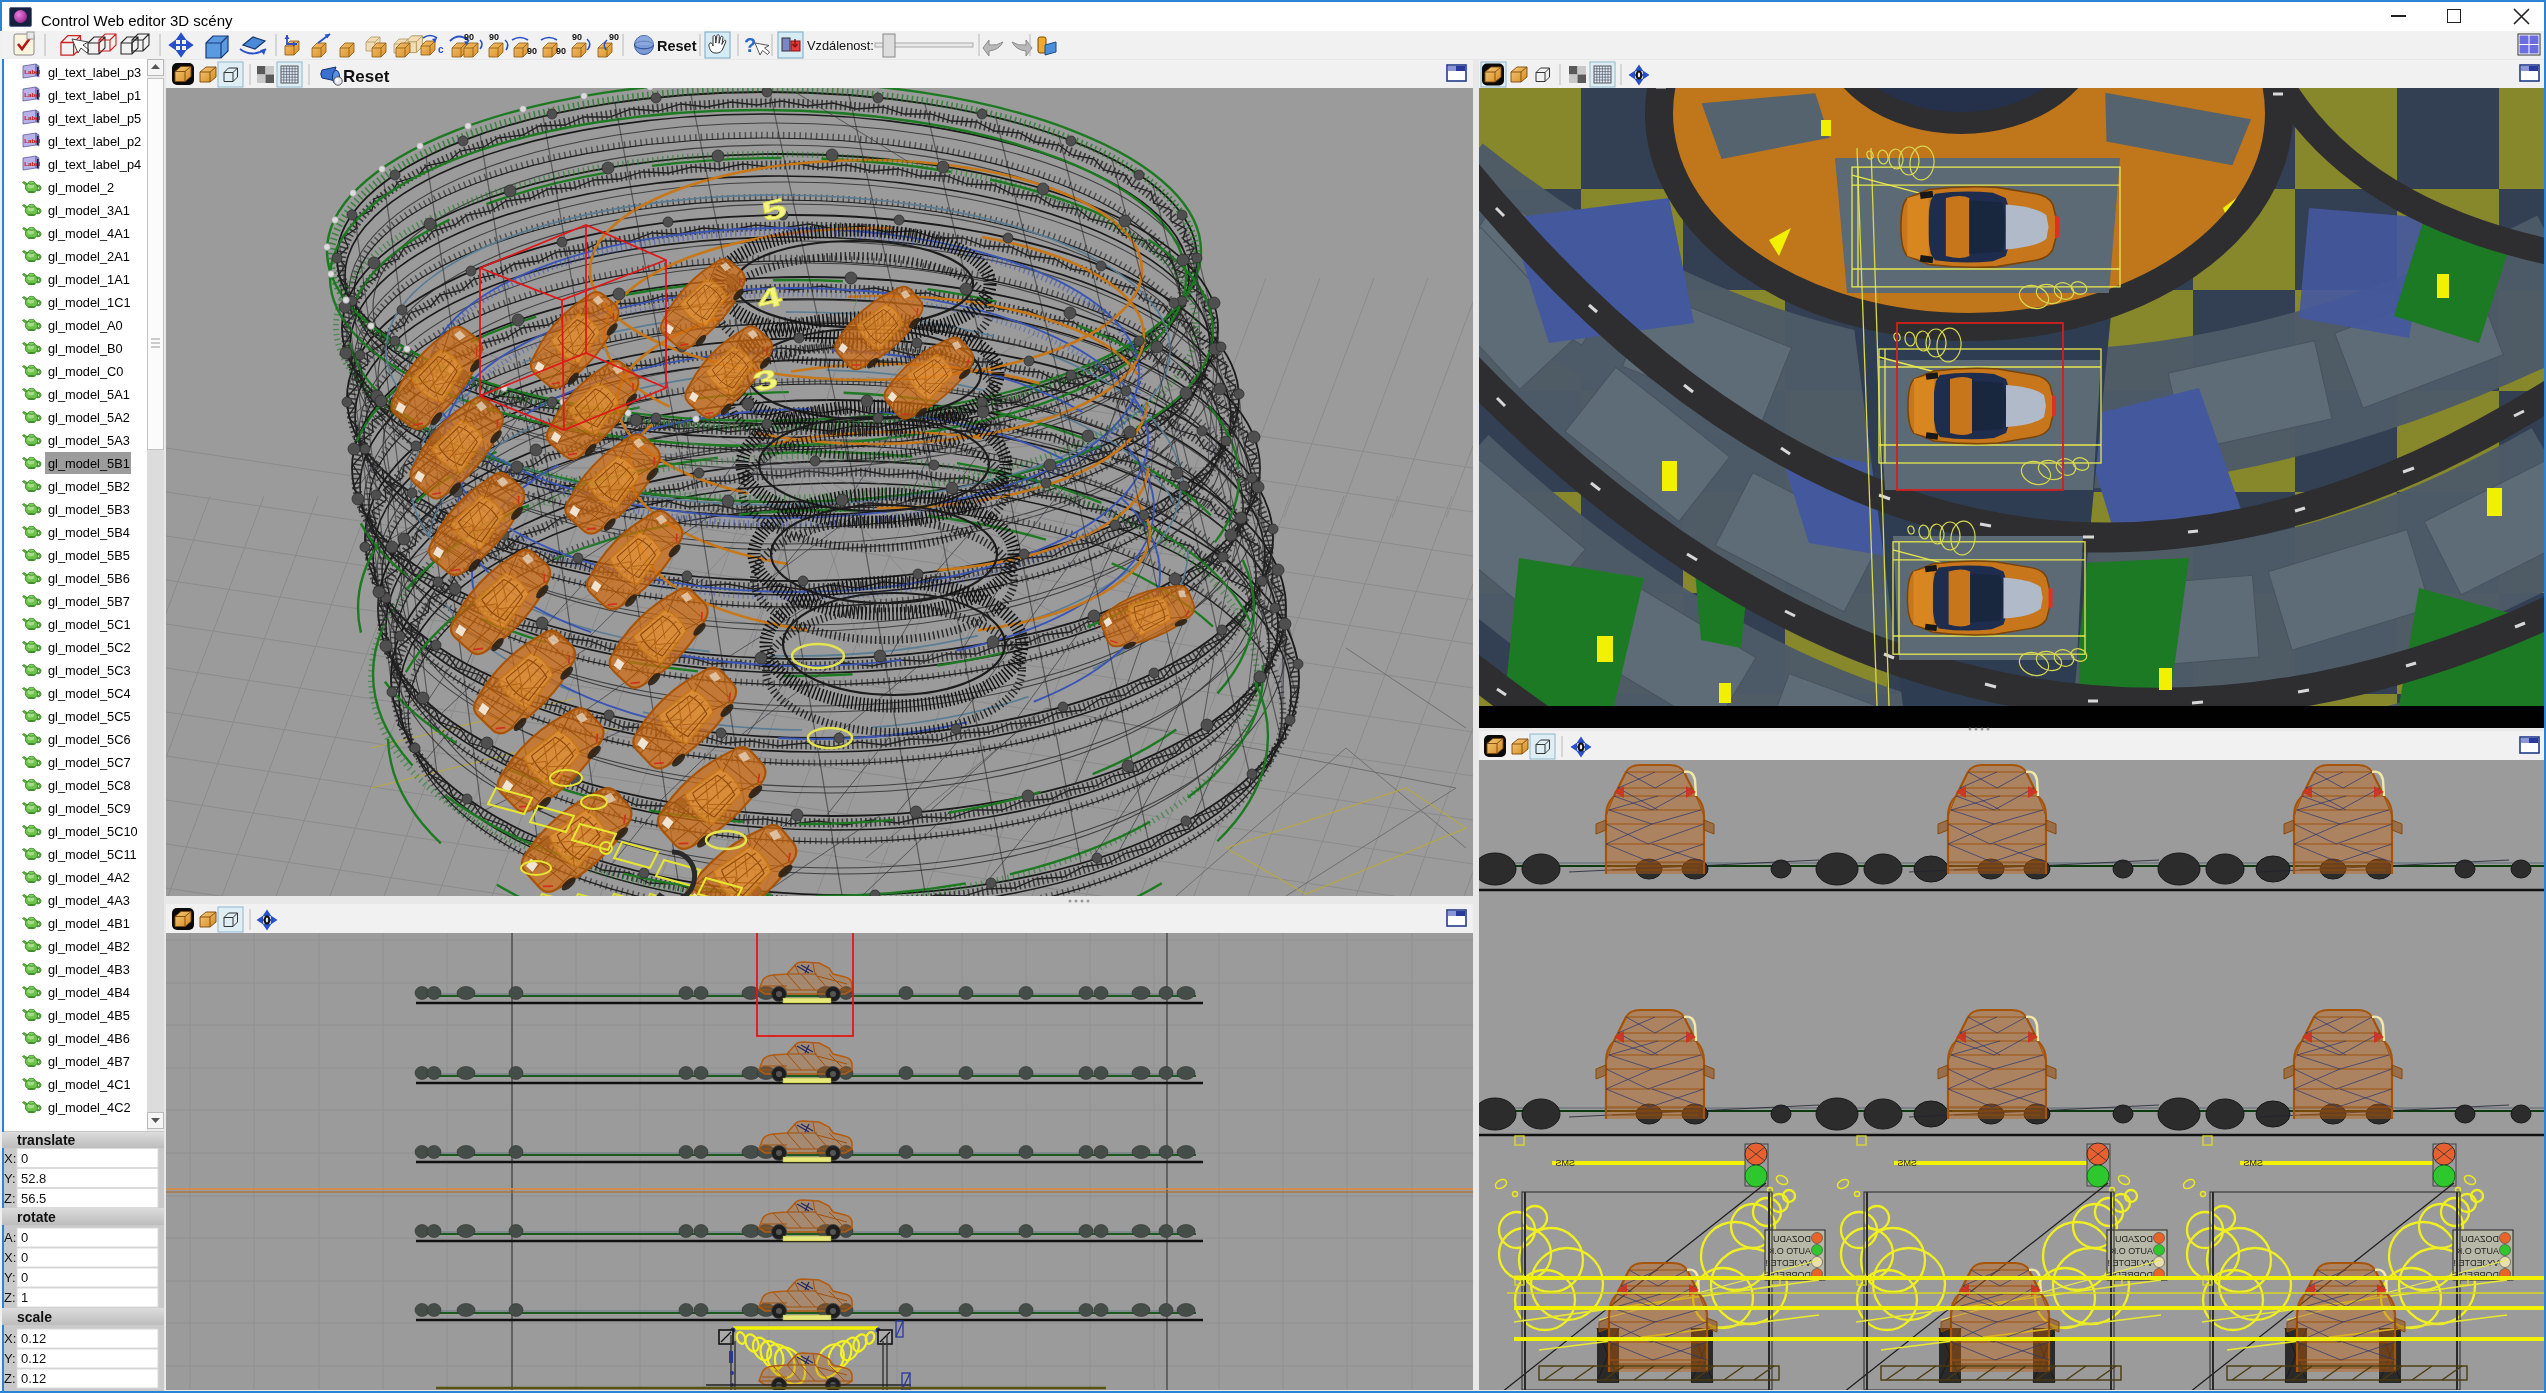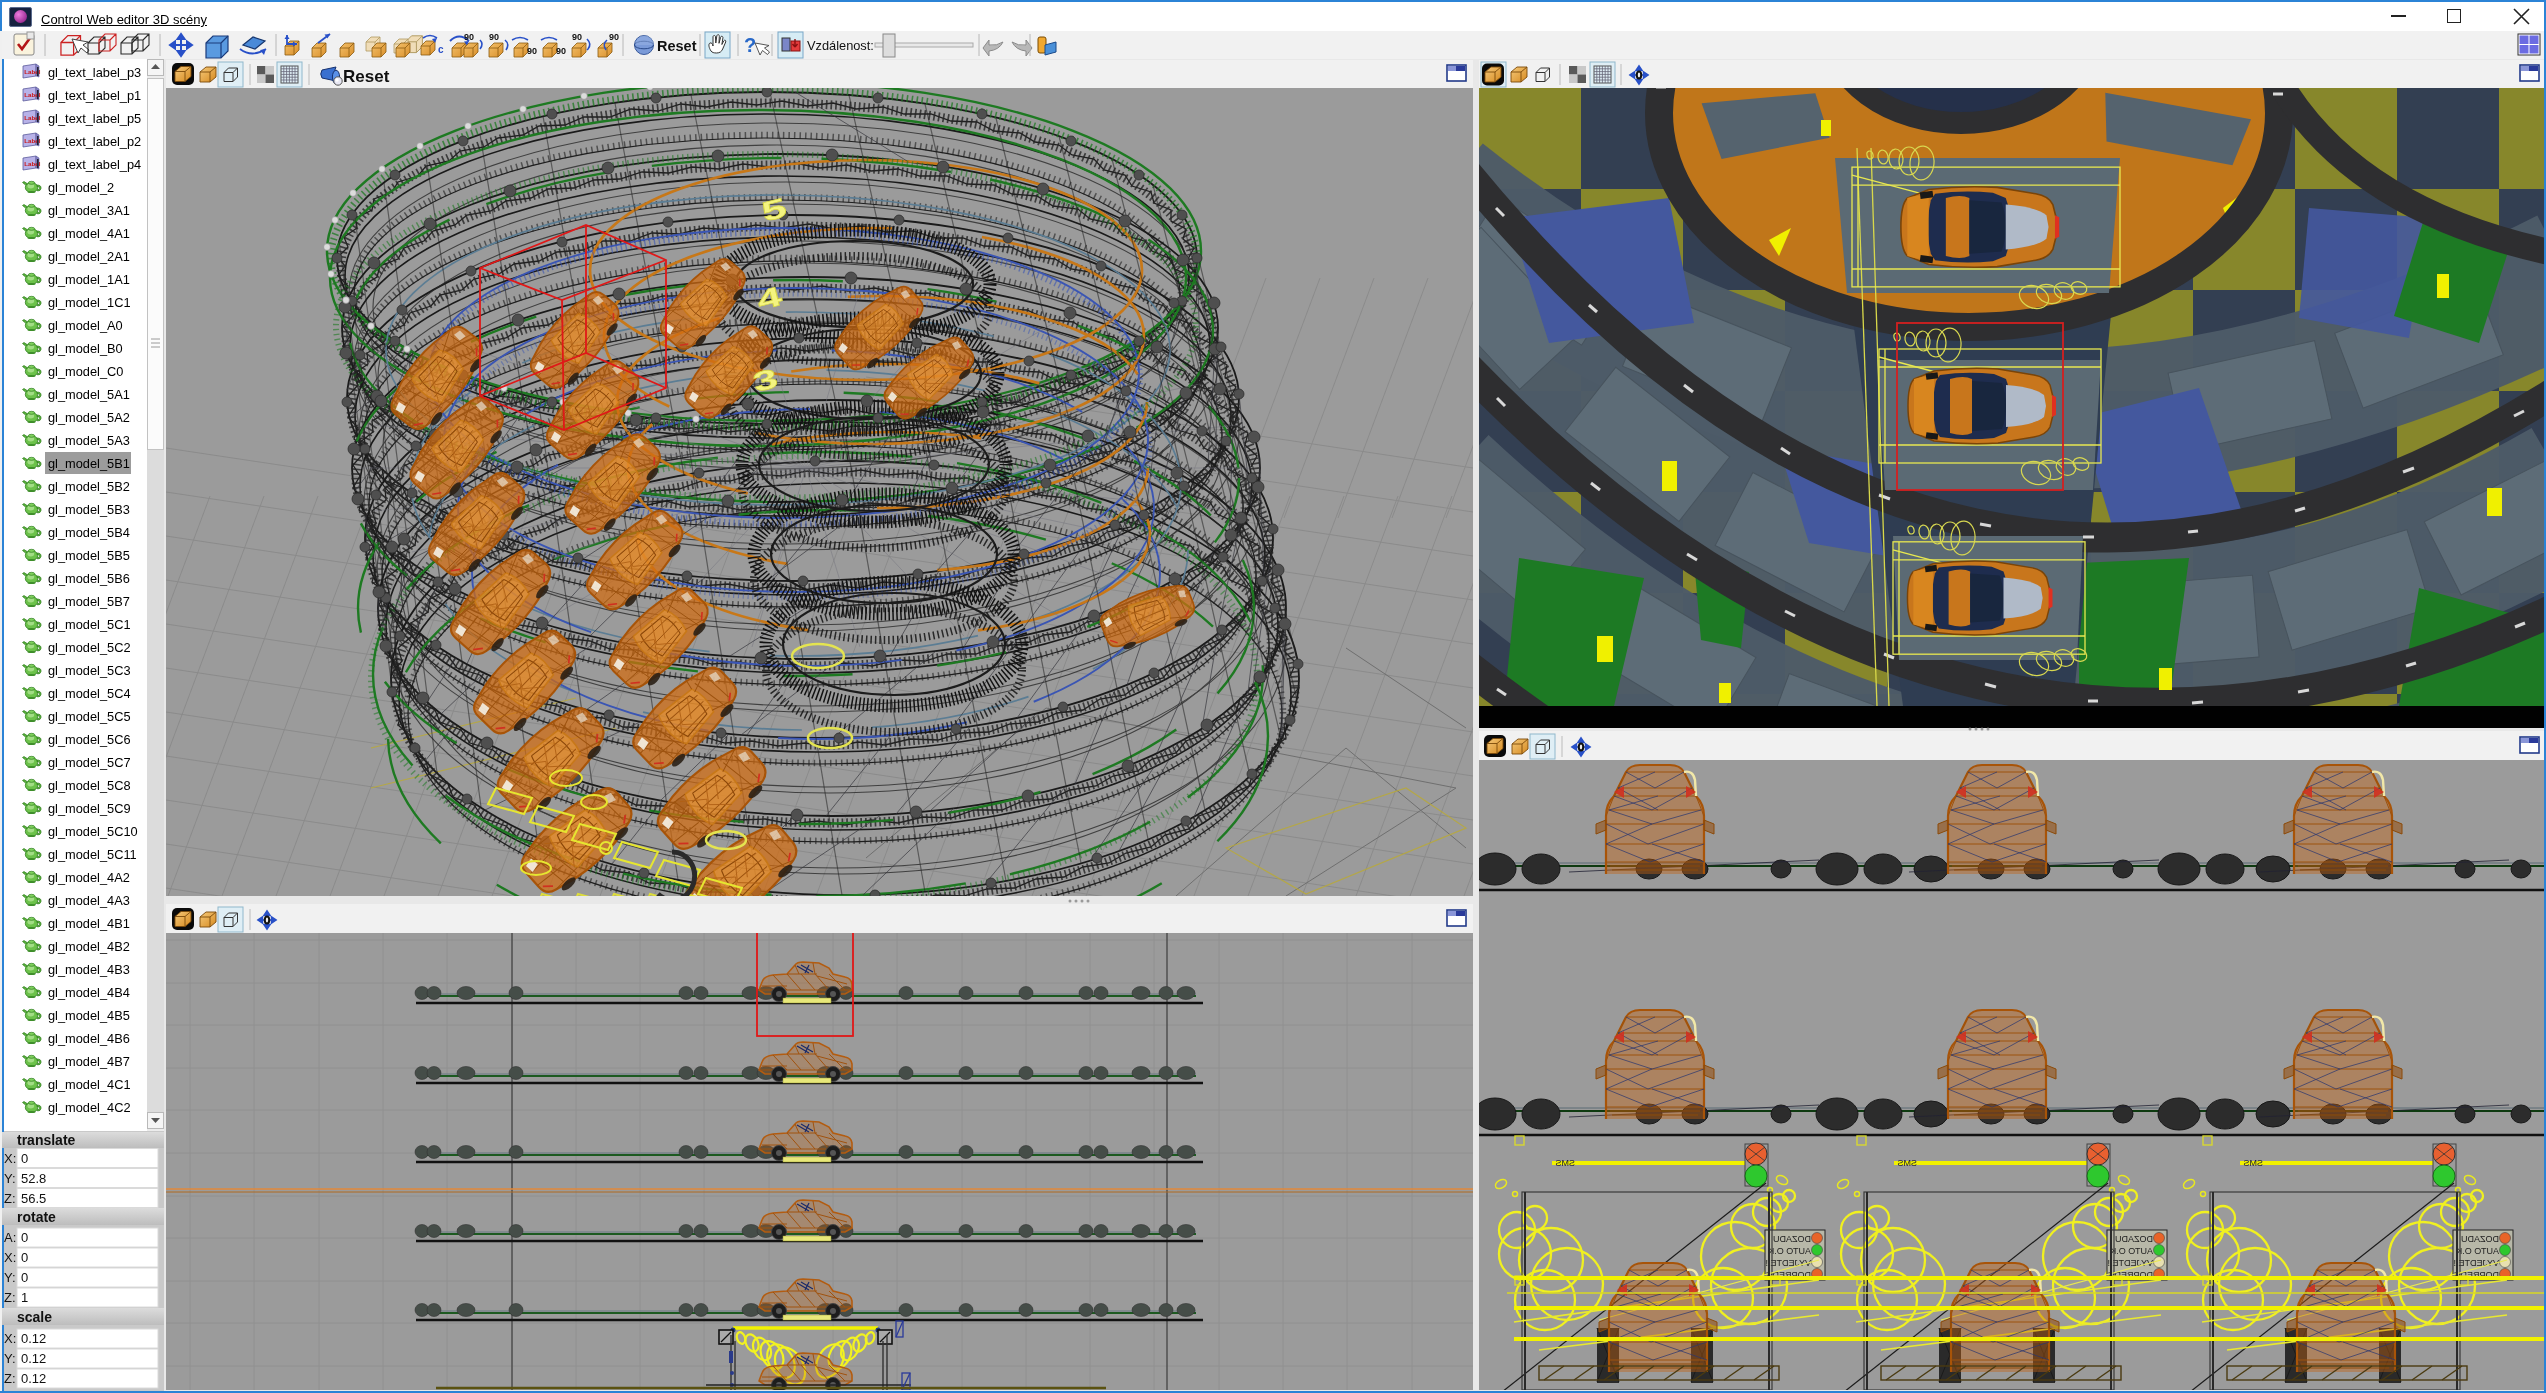--- a/index.html
+++ b/index.html
@@ -7,21 +7,21 @@
 body { font-family:"Liberation Sans", sans-serif; overflow:hidden; background:#f0f0f0; position:relative; }
 .abs { position:absolute; }
 svg { display:block; }
 </style>
 </head>
 <body>
 
 <div class="abs" style="left:0;top:0;width:2546px;height:31px;background:#fff;border-top:2px solid #2b83d6;border-left:2px solid #2b83d6;border-right:2px solid #2b83d6;"></div>
 <div class="abs" style="left:9px;top:7px;width:23px;height:20px;background:#16213f;border-radius:2px;border:1px solid #5a6b8c;"></div>
 <div class="abs" style="left:14px;top:10px;width:13px;height:13px;background:radial-gradient(circle at 35% 35%, #ee7ce0, #7c1076);border-radius:50%;"></div>
-<div class="abs" style="left:41px;top:12px;font-size:13px;color:#000;text-decoration:underline;">Control Web editor 3D scény</div>
+<div class="abs" style="left:41px;top:12px;font-size:15px;color:#000;">Control Web editor 3D scény</div>
 <div class="abs" style="left:2391px;top:15px;width:15px;height:1px;border-top:2px solid #222;"></div>
 <div class="abs" style="left:2447px;top:9px;width:14px;height:14px;border:1.5px solid #222;"></div>
 <svg class="abs" style="left:2513px;top:8px;" width="17" height="17">
     <path d="M1 1 L16 16 M16 1 L1 16" stroke="#222" stroke-width="1.6"></path>
   </svg>
 
 <div class="abs" style="left:2px;top:31px;width:2542px;height:28px;background:#f1f1f1;"></div>
 <svg class="abs" style="left:0;top:31px;" width="2546" height="28">
   <defs>
     <linearGradient id="ocube" x1="0" y1="0" x2="1" y2="1">

